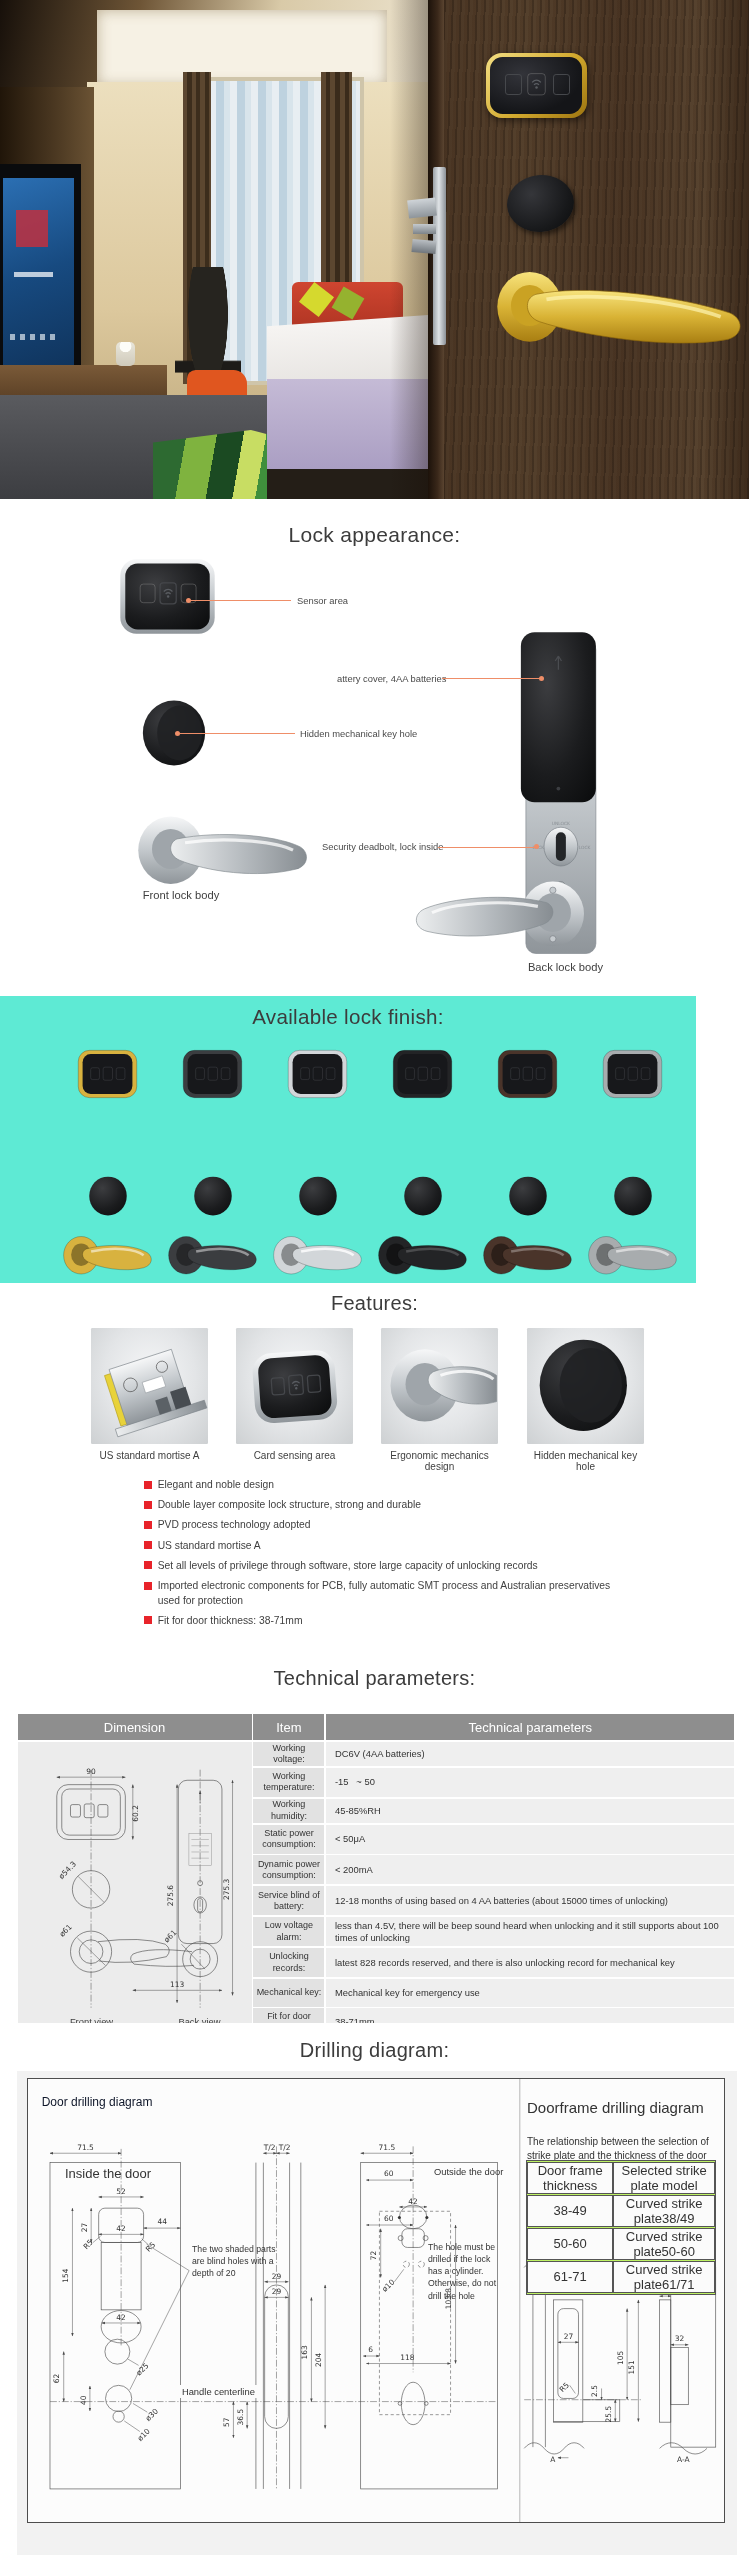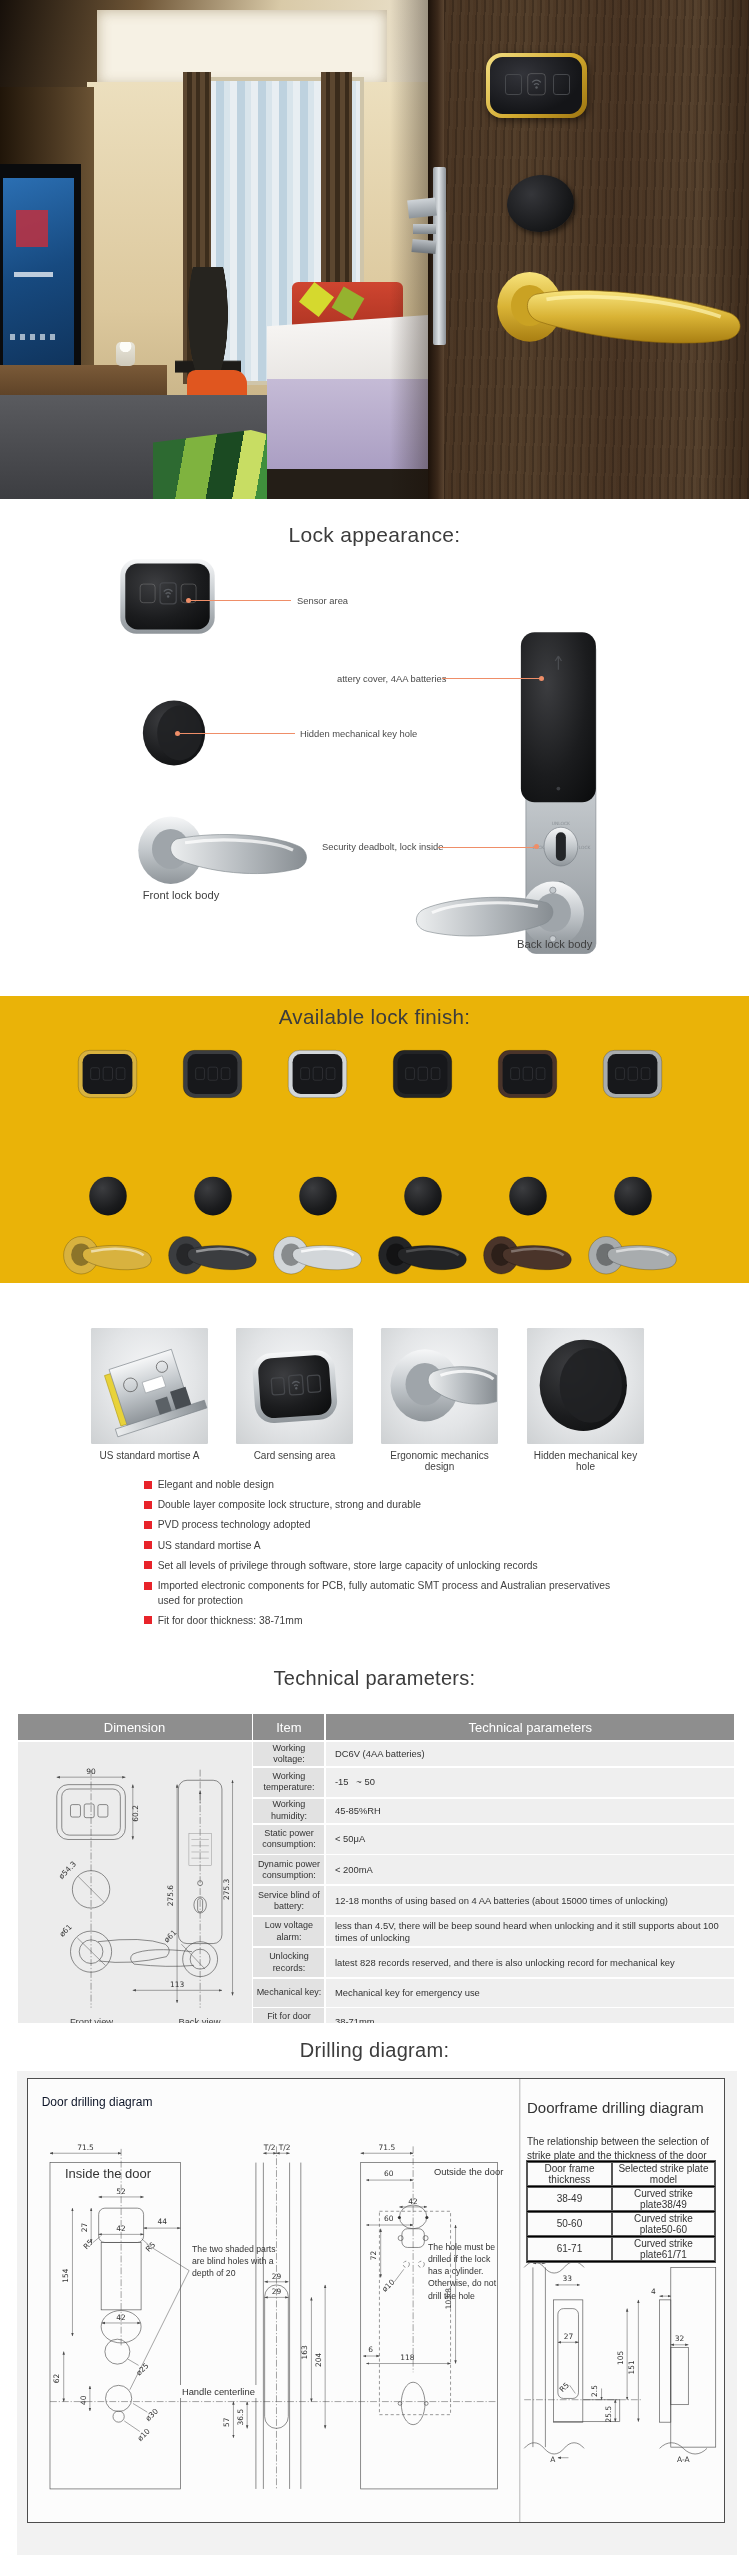--- a/index.html
+++ b/index.html
@@ -40,22 +40,22 @@
   .tdim{grid-column:1;grid-row:2 / span 10;background:#ececec;position:relative}
   .dimcap{position:absolute;bottom:8.7px;width:100px;text-align:center;font-size:9.4px;color:#3f3f3f}
   
   .dwrap{position:absolute;left:17px;top:48px;width:720px;height:484px;background:#f2f2f2}
   .dinner{position:absolute;left:10px;top:6.9px;width:696px;height:443px;background:#fcfcfc;
     border:1.2px solid #4d4d4d}
   .dh1{position:absolute;font-size:12px;color:#0f172a}
   .dh2{position:absolute;font-size:15px;color:#333}
   .ddesc{position:absolute;font-size:10px;line-height:1.45;color:#333;width:197px}
   .dnote{position:absolute;font-size:8.7px;line-height:1.4;color:#333}
-  .stable{position:absolute;border-collapse:separate;border-spacing:0 1.9px;background:#000000;
-    border:1.2px solid #555;font-size:10px;color:#333}
+  .stable{position:absolute;border-collapse:separate;border-spacing:0 1.9px;background:#bef264;
+    border:1.2px solid #555;font-size:13px;color:#333}
   .stable td,.stable th{background:#fbfbfb;border:0.6px solid #555;padding:0 3.7px;height:10.6px;
     text-align:center;font-weight:normal}
   
   svg text{font-family:"DejaVu Sans",sans-serif}
   .ln{stroke:#4a4a4a;stroke-width:1;fill:none}
   .thin{stroke:#888;stroke-width:.7;fill:none}
   .cl{stroke:#4a4a4a;stroke-width:.8;fill:none;stroke-dasharray:11 3 2 3}
   .dsh{stroke:#4a4a4a;stroke-width:.9;fill:none;stroke-dasharray:5 4}
   .dim{stroke:#4a4a4a;stroke-width:.8;fill:none}
   .dt{font-size:12px;fill:#333;text-anchor:middle}
@@ -217,24 +217,24 @@
     <div class="cap" style="left:128px;top:390px;width:106px;text-align:center">Front lock body</div>
 
     <svg class="abs" style="left:407px;top:375px" width="187" height="81" viewBox="0 0 300 130">
       <ellipse cx="234" cy="64" rx="50" ry="52" fill="url(#g-silver)"></ellipse>
       <ellipse cx="234" cy="62" rx="29" ry="31" fill="#9fa5aa"></ellipse>
       <path d="M224,46 C160,30 70,38 28,56 C10,64 10,86 32,92 C100,108 180,96 220,80 C238,72 238,52 224,46 Z" fill="url(#g-silver-h)" stroke="#80878d" stroke-width="1"></path>
       <path d="M210,52 C150,40 70,48 40,62" stroke="#ffffff" stroke-width="5" fill="none" opacity=".75"></path>
       <circle cx="234" cy="26" r="5" fill="#c6cbcf" stroke="#777d83"></circle>
       <circle cx="234" cy="104" r="5" fill="#c6cbcf" stroke="#777d83"></circle>
     </svg>
-    <div class="cap" style="left:517px;top:439px;width:97px;text-align:left">Back lock body</div>
+    <div class="cap" style="left:517px;top:462px;width:97px;text-align:center">Back lock body</div>
   </div>
 
-  <div class="abs" style="left:0;top:996px;width:749px;height:287px;background:#eab308">
+  <div class="abs" style="left:0;top:996px;width:696px;height:287px;background:#5eead4">
     <div class="sec-title" style="top:9.4px;font-size:20.6px">Available lock finish:</div>
 
     <div class="fin-col" style="left:58px;top:53px;height:206px">
       <svg style="position:absolute;left:19.4px;top:0" width="61" height="50" viewBox="0 0 98 80">
         <rect x="2" y="2" width="94" height="76" rx="18" stroke="rgba(0,0,0,.35)" fill="#d8b23f"></rect>
         <rect x="9" y="8" width="80" height="64" rx="13" fill="#17181b"></rect>
         <rect x="22" y="30" width="14" height="19" rx="3" stroke="#3a3c40" fill="none"></rect>
         <rect x="42" y="29" width="15" height="21" rx="3" stroke="#3a3c40" fill="none"></rect>
         <rect x="63" y="30" width="14" height="19" rx="3" stroke="#3a3c40" fill="none"></rect>
       </svg>
@@ -345,20 +345,21 @@
         <ellipse cx="32" cy="34" rx="28" ry="30" stroke="rgba(0,0,0,.35)" fill="#a8acae"></ellipse>
         <ellipse cx="32" cy="33" rx="16" ry="18" fill="rgba(0,0,0,.35)"></ellipse>
         <path d="M40,24 C75,14 120,18 138,30 C148,37 146,50 132,54 C100,62 60,54 42,44 C32,38 32,28 40,24 Z" stroke="rgba(0,0,0,.35)" fill="#a8acae"></path>
         <path d="M48,28 C85,20 120,24 132,34" stroke="rgba(255,255,255,.55)" stroke-width="4" fill="none"></path>
       </svg>
       <div class="fin-label">Stainless steel finish</div>
     </div>
   </div>
 
   <div class="abs" style="left:0;top:1283px;width:749px;height:365px;background:#fff">
+    <div class="sec-title" style="top:8.7px">Features:</div>
 
     <div class="fcard" style="left:91px;top:45px">
       <svg width="117" height="116" viewBox="0 0 187 186">
         <g transform="rotate(-18 93 93)">
           <rect x="30" y="55" width="12" height="85" fill="#e8d23a" stroke="#b7a118"></rect>
           <rect x="40" y="48" width="105" height="95" fill="url(#g-silver)" stroke="#7e858b"></rect>
           <circle cx="65" cy="82" r="11" class="ln" stroke="#6c7277"></circle>
           <circle cx="122" cy="70" r="9" class="ln" stroke="#6c7277"></circle>
           <rect x="84" y="84" width="34" height="18" fill="#fff" stroke="#9aa0a5"></rect>
           <rect x="20" y="142" width="150" height="13" fill="url(#g-silver-h)" stroke="#7e858b"></rect>

